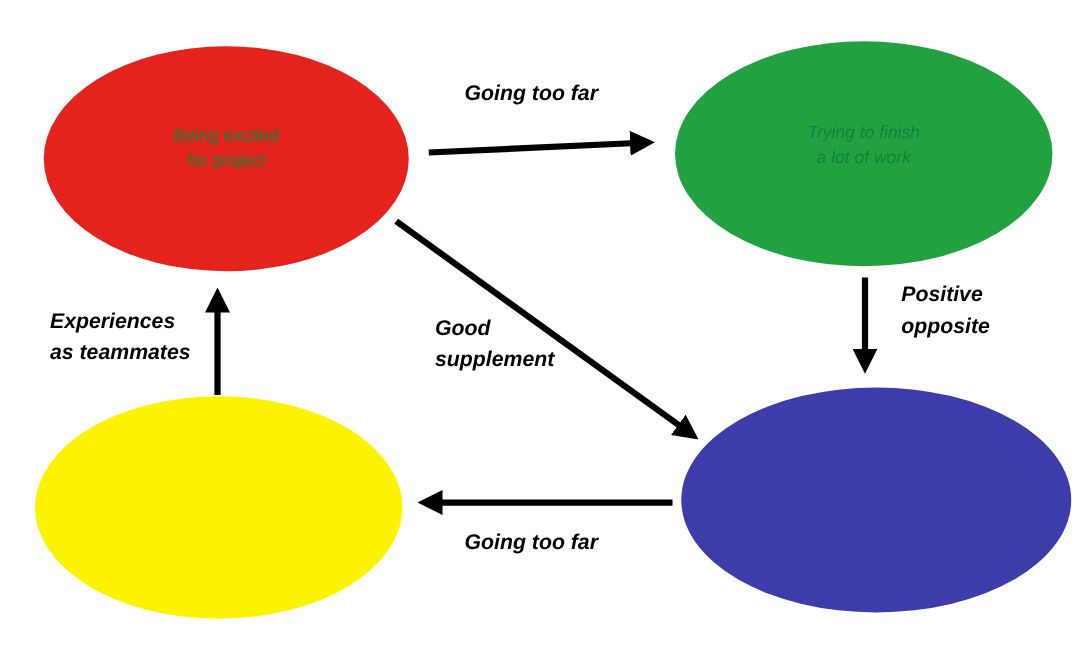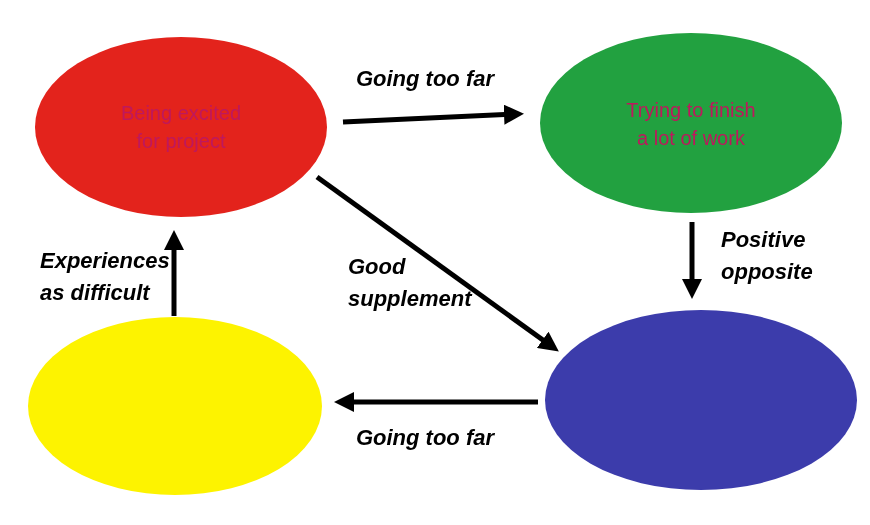--- a/index.html
+++ b/index.html
@@ -9,30 +9,30 @@
     width: 870px; height: 525px; overflow: hidden;
   }
   .canvas {
     position: relative;
     width: 870px; height: 525px;
     background: #ffffff;
   }
   .canvas > svg { position: absolute; left: 0; top: 0; }
   .node-label {
     position: absolute;
-    color: #be185d;
-    font-size: 20px;
+    color: #15803d;
+    font-size: 14px;
     line-height: 1.4;
     text-align: center;
     white-space: pre-line;
   }
   .edge-label {
     position: absolute;
     color: #000;
-    font-size: 22px;
+    font-size: 17px;
     font-style: italic;
     font-weight: bold;
     line-height: 1.45;
     white-space: pre-line;
   }
   .edge-label.center { text-align: center; }
 </style>
 </head>
 <body>
 
@@ -52,25 +52,25 @@
 
     <line x1="343" y1="122" x2="518" y2="114" stroke-width="5" marker-end="url(#ah)" stroke="#000000"></line>
     <line x1="692" y1="222" x2="692" y2="293" stroke-width="5" marker-end="url(#ah)" stroke="#000000"></line>
     <line x1="317" y1="177" x2="554" y2="348" stroke-width="5" marker-end="url(#ah)" stroke="#000000"></line>
     <line x1="538" y1="402" x2="340" y2="402" stroke-width="5" marker-end="url(#ah)" stroke="#000000"></line>
     <line x1="174" y1="316" x2="174" y2="236" stroke-width="5" marker-end="url(#ah)" stroke="#000000"></line>
   </svg>
 
   <div class="node-label" style="left:81px; top:99px; width:200px;">Being excited
 for project</div>
-  <div class="node-label" style="left:591px; top:96px; width:200px;">Trying to finish
+  <div class="node-label" style="left:591px; top:96px; width:200px;font-style:italic;">Trying to finish
 a lot of work</div>
 
   <div class="edge-label center" style="left:345px; top:63px; width:160px;">Going too far</div>
   <div class="edge-label" style="left:348px; top:251px;">Good
 supplement</div>
   <div class="edge-label" style="left:721px; top:224px;">Positive
 opposite</div>
   <div class="edge-label center" style="left:345px; top:422px; width:160px;">Going too far</div>
   <div class="edge-label" style="left:40px; top:245px;">Experiences
-as difficult</div>
+as teammates</div>
 
 </div>
 
 </body></html>

